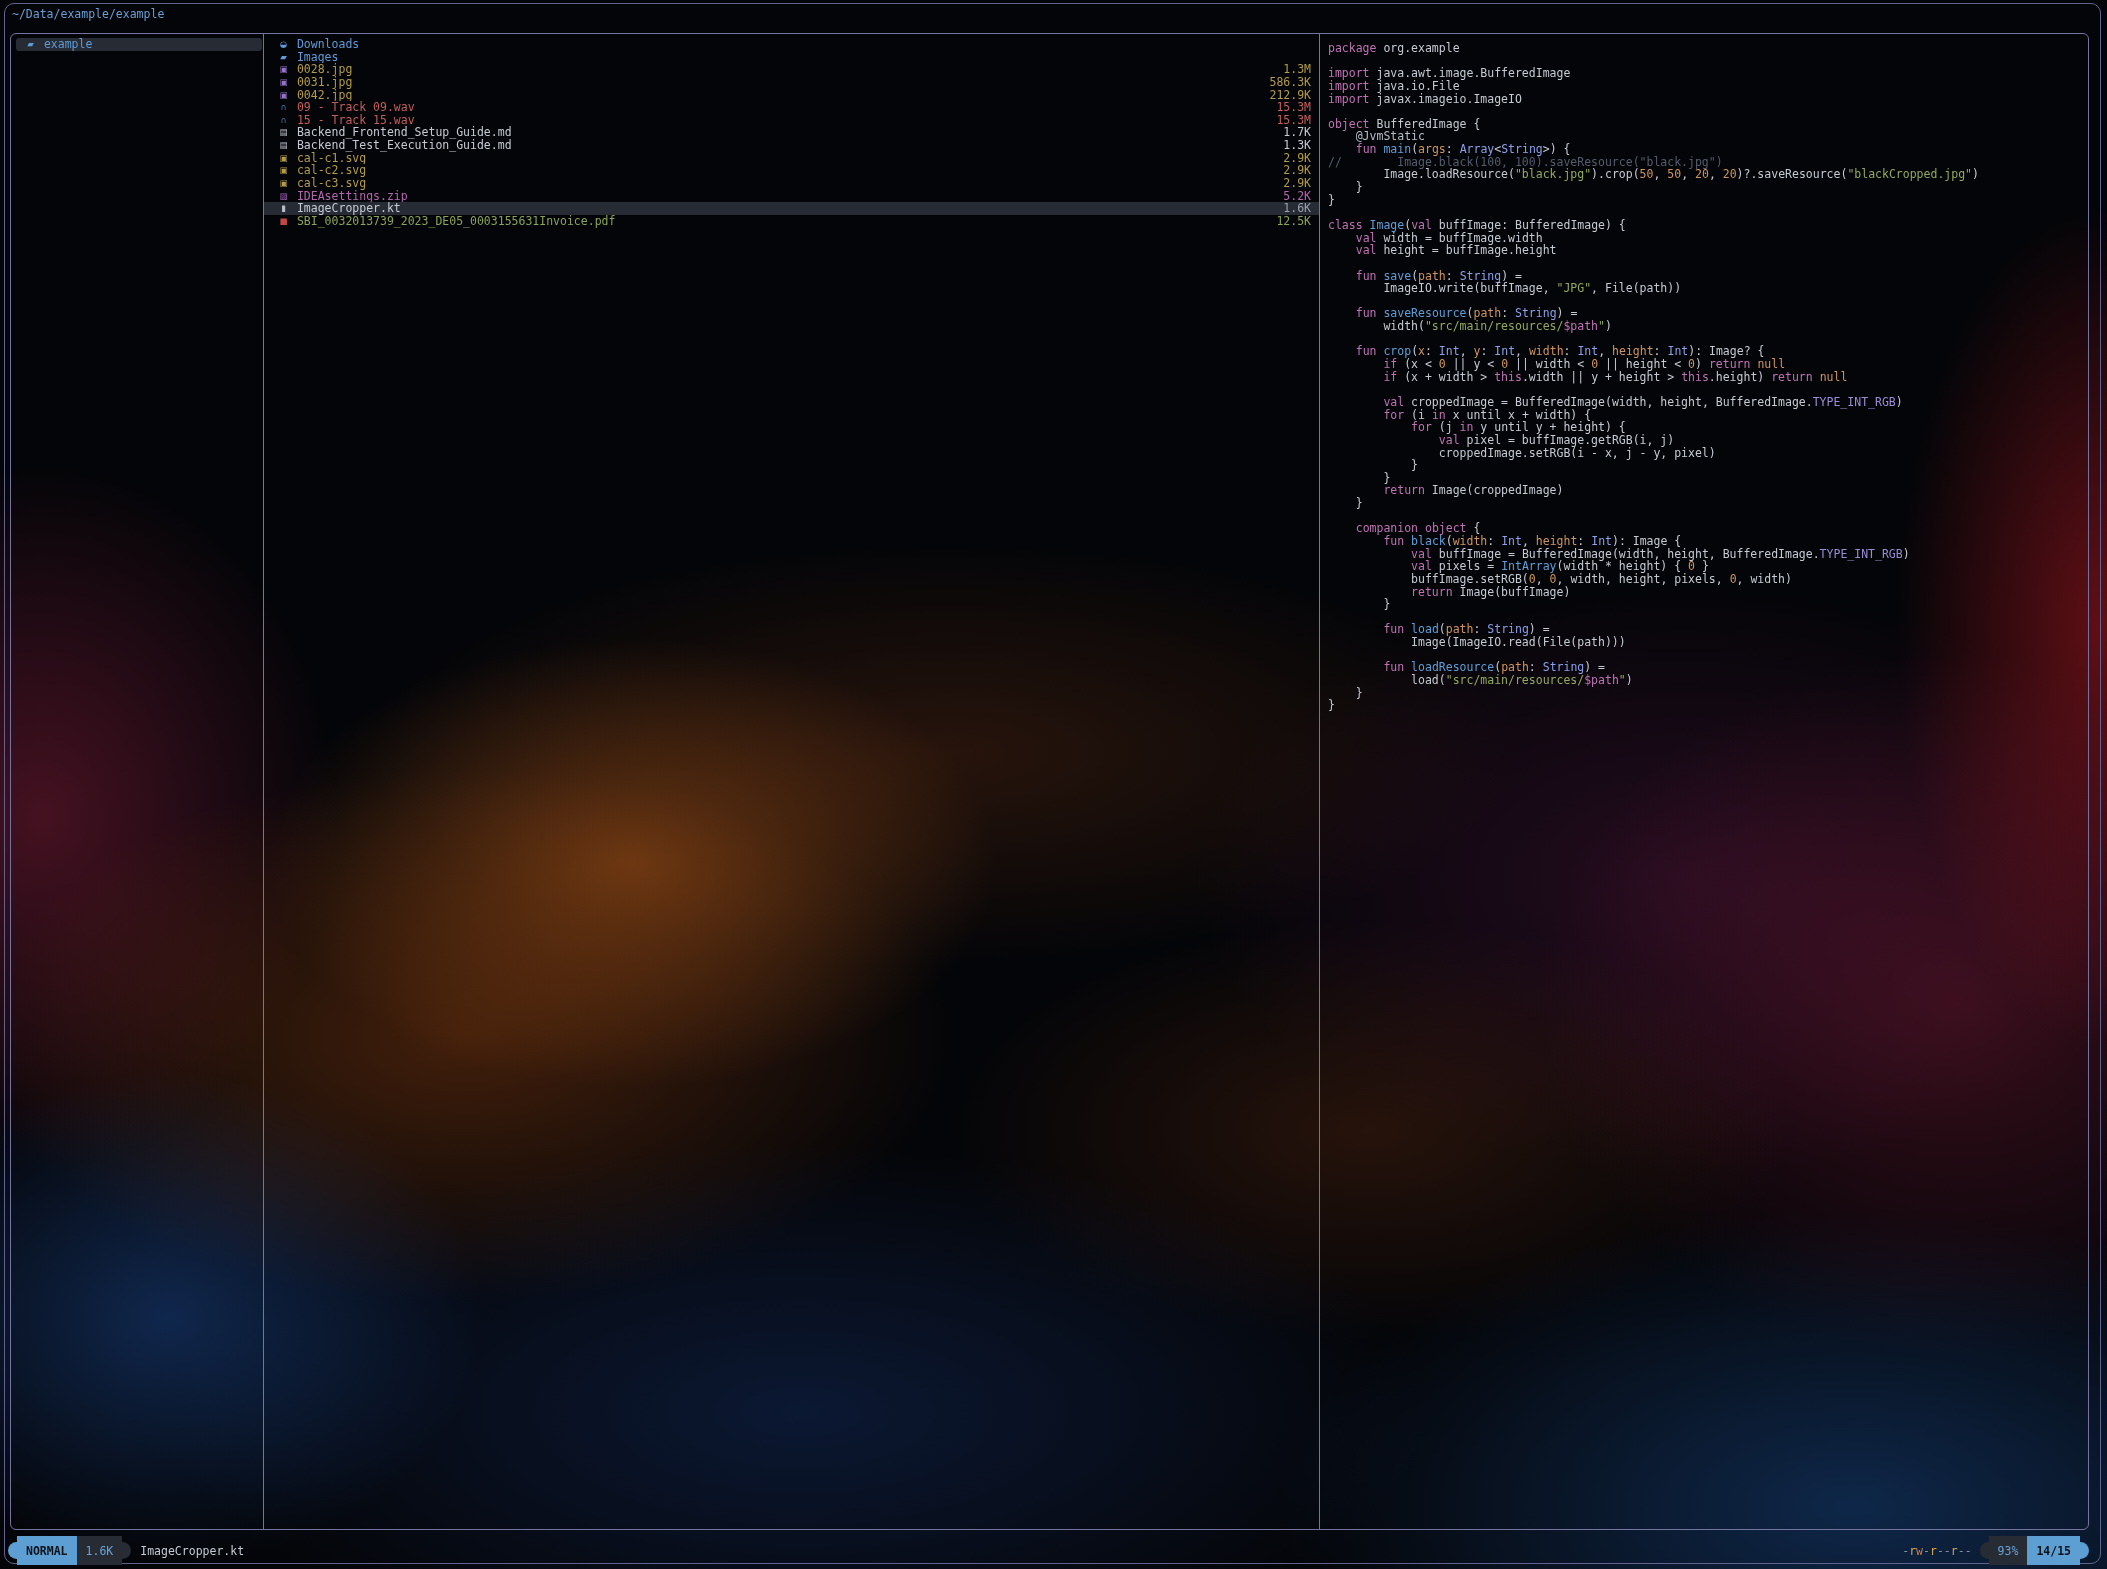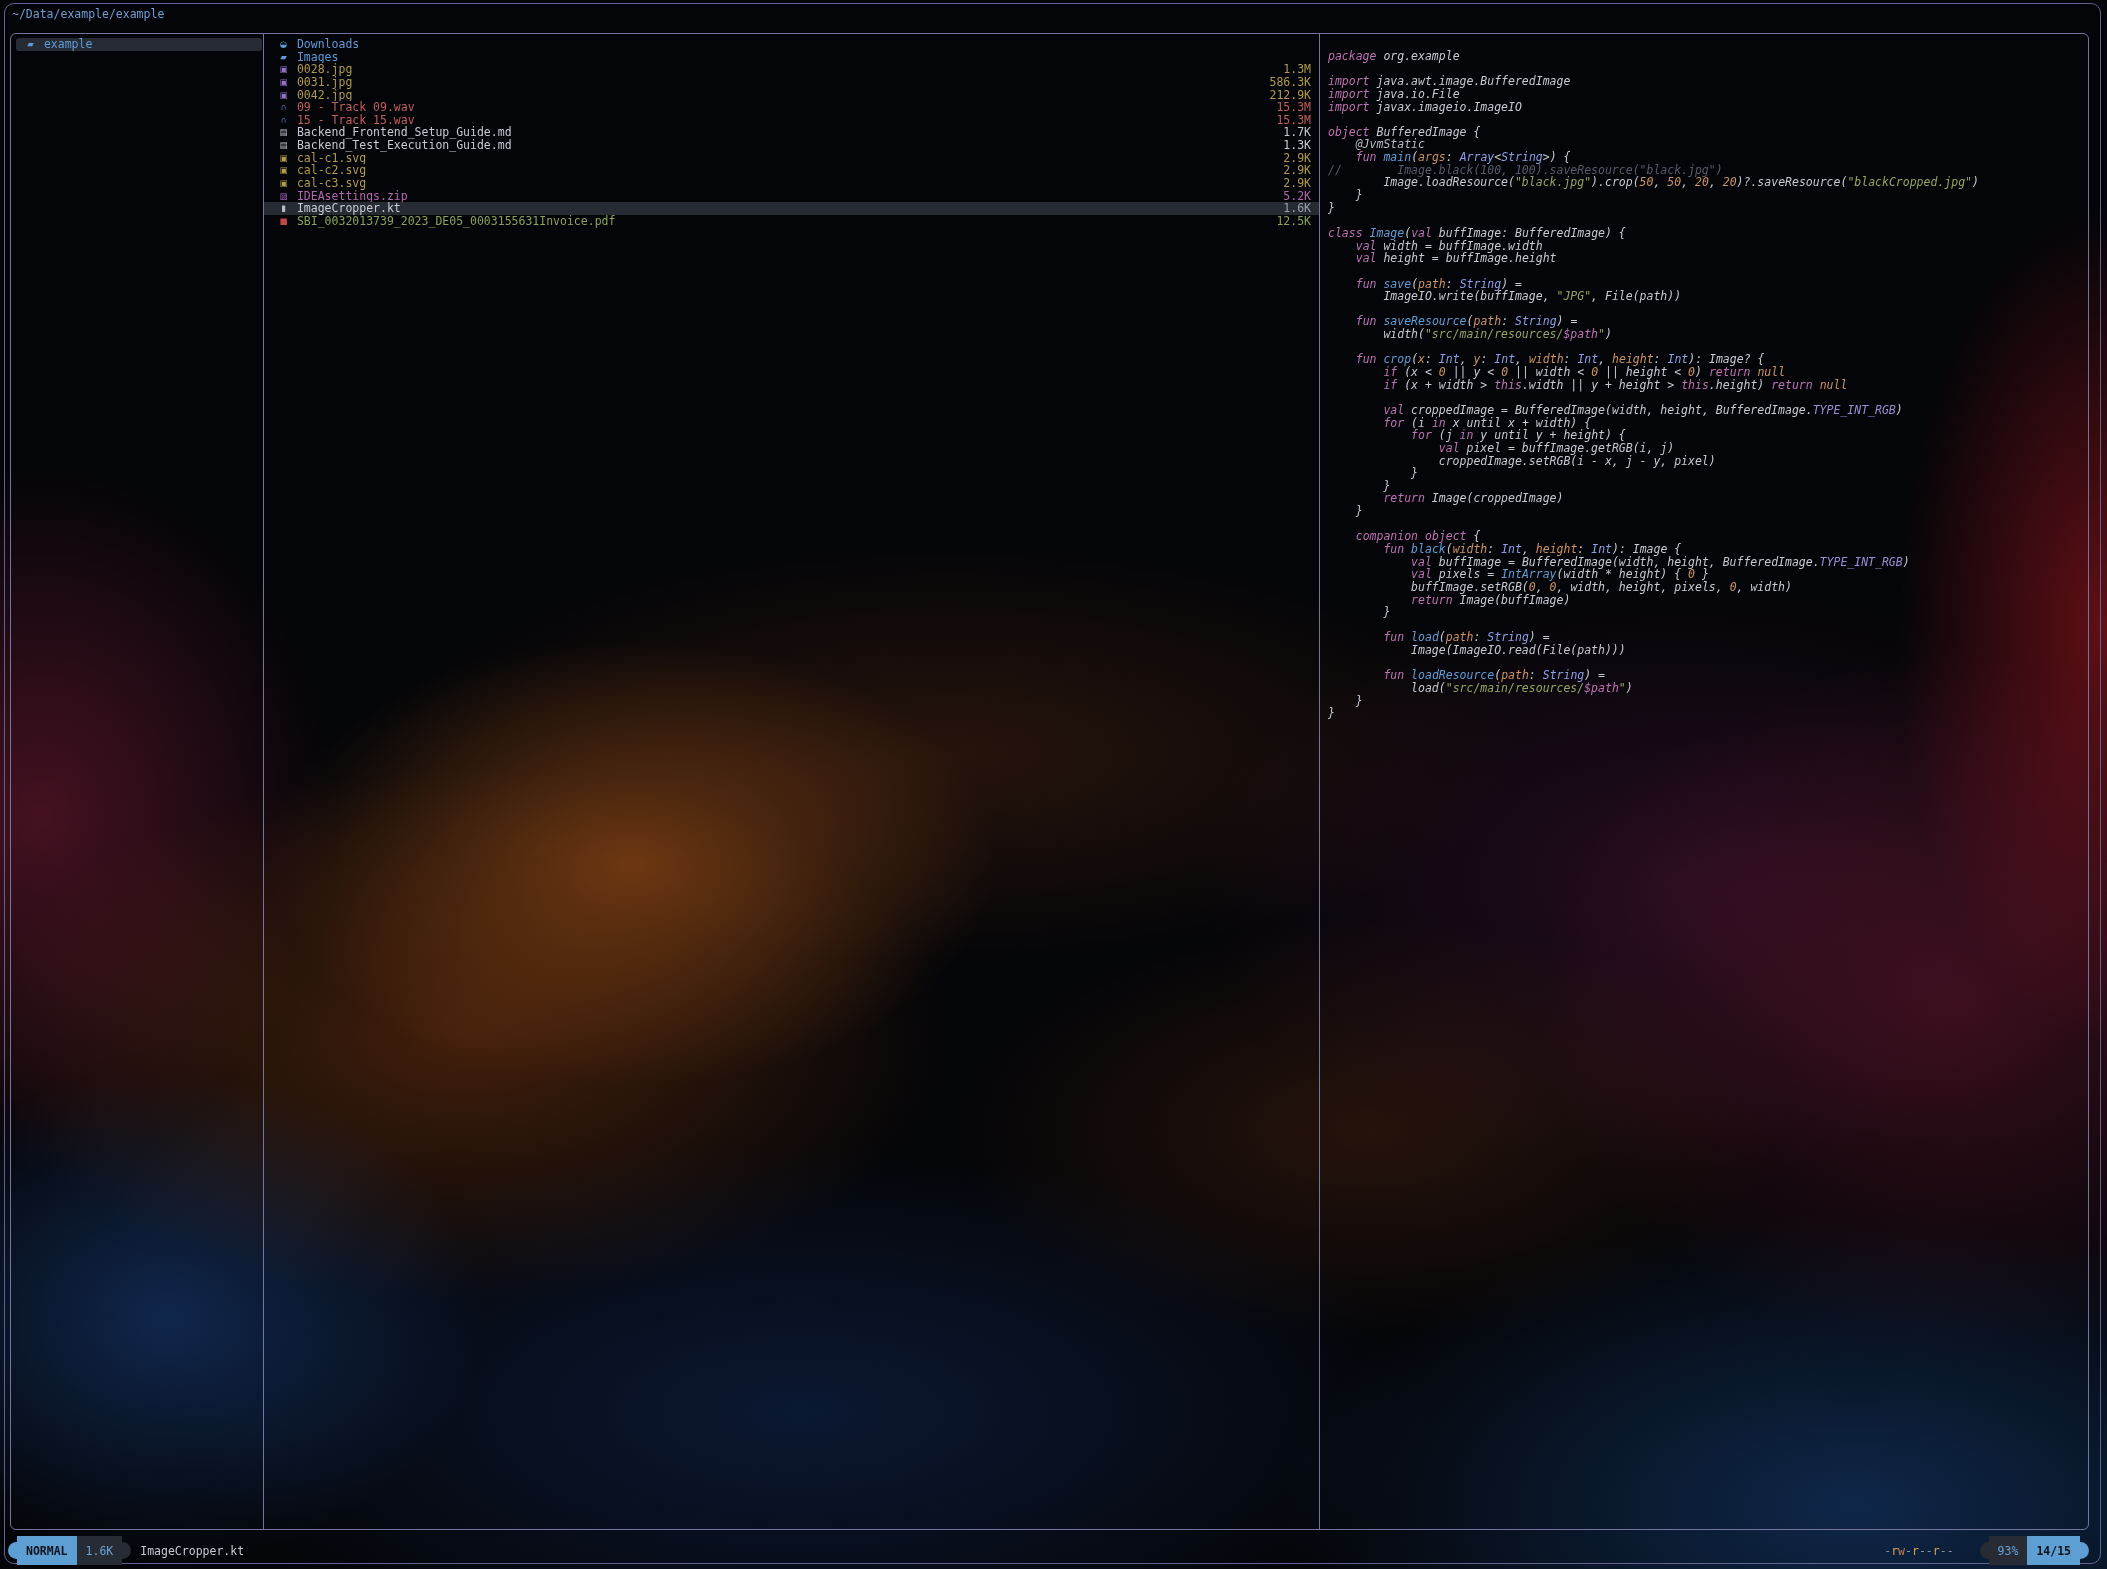--- a/index.html
+++ b/index.html
@@ -49,21 +49,21 @@
   .parent-list .row.sel { background:#262b34; }
 
   
   .file-list { position:absolute; left:253px; top:4px; width:1055px; }
   .file-list .row { padding-left:13px; padding-right:8px; }
   .file-list .row.sel { background:#262b34; }
   .fname { flex:1 1 auto; overflow:hidden; }
   .fsize { flex:0 0 auto; text-align:left; }
 
   
-  .code { position:absolute; left:1317px; top:16px; width:754px;font-style:italic; }
+  .code { position:absolute; left:1317px; top:8px; width:754px; }
   .cline { height:12.65px; line-height:12.65px; white-space:pre; }
 
   
   .k{color:#c072b4}.f{color:#5f9fd8}.t{color:#8ba0e8}.p{color:#cf9560}
   .n{color:#cf9560}.s{color:#94a95e}.i{color:#c072b4}.c{color:#555c6b}
   .w{color:#c6cad3}.C{color:#9d8cd6}.a{color:#b9bdc7}
 
   
   .c-blue{color:#5f9bd8}.c-olive{color:#b39c4a}.c-red{color:#c25e5e}
   .c-white{color:#c6cad3}.c-magenta{color:#b467ae}.c-green{color:#8ba356}
@@ -80,21 +80,21 @@
   .sb-left, .sb-right { display:flex; align-items:center; height:17px; }
   .pill { display:flex; align-items:center; height:17px; }
   .seg { display:flex; align-items:center; height:29px; padding:0 9px; }
   .seg.blue { background:#5d9ed3; color:#0e1219; font-weight:bold; }
   .seg.dark { background:#262b34; color:#68a4da; }
   .cap-l-blue { width:9px; height:17px; background:#5d9ed3; border-radius:9px 0 0 9px; }
   .cap-r-dark { width:9px; height:17px; background:#262b34; border-radius:0 9px 9px 0; }
   .cap-l-dark { width:9px; height:17px; background:#262b34; border-radius:9px 0 0 9px; }
   .cap-r-blue { width:9px; height:17px; background:#5d9ed3; border-radius:0 9px 9px 0; }
   .sb-filename { margin-left:9px; color:#c6cad3; }
-  .perms { margin-right:26px; letter-spacing:0; white-space:pre;text-align:right; }
+  .perms { margin-right:8px; letter-spacing:0; white-space:pre;text-align:right; }
   .pm-d{color:#8a8f99}.pm-r{color:#d2a356}.pm-w{color:#cf7d52}
 </style>
 </head>
 <body>
 
 <div class="app-title">~/Data/example/example</div>
 <div class="outer-border"></div>
 
 <div class="panes">
   <div class="v-div d1"></div>

